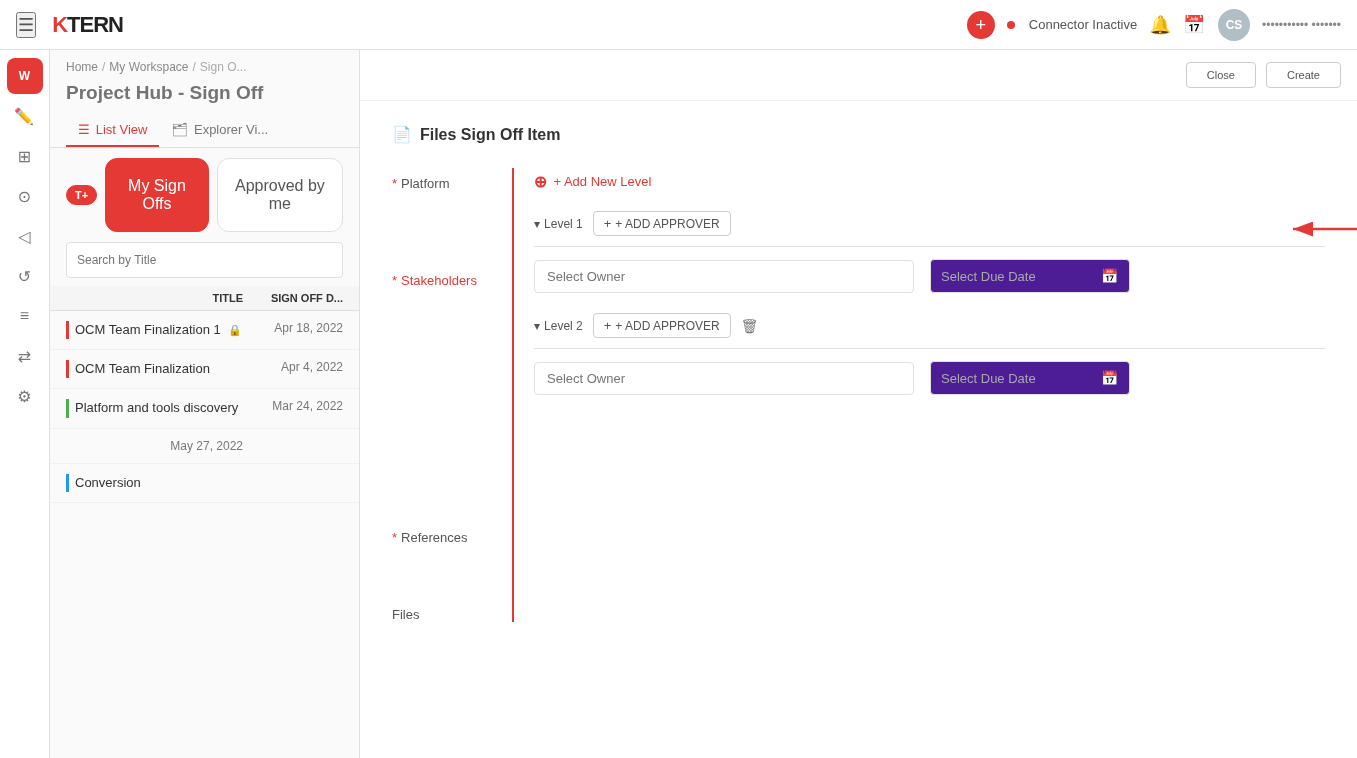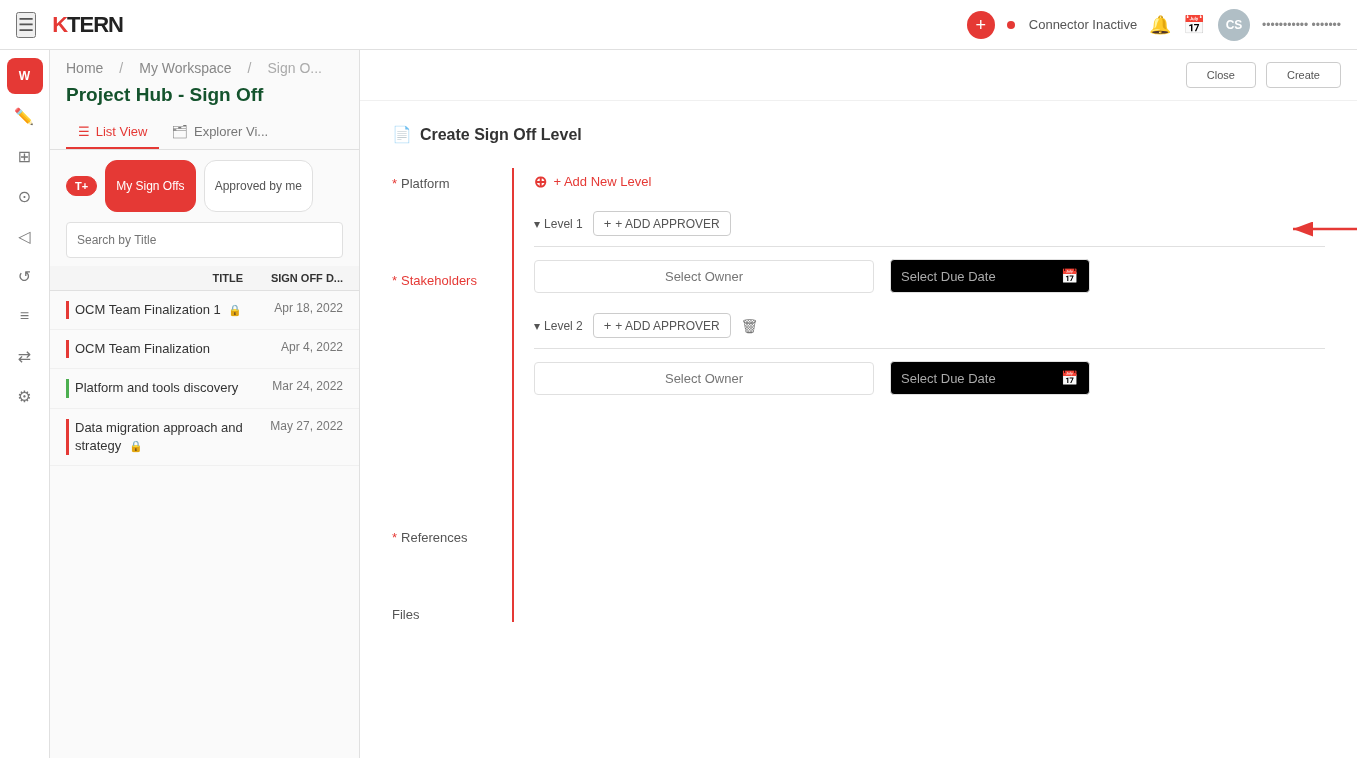--- a/index.html
+++ b/index.html
@@ -49,44 +49,44 @@
     }
     .sidebar-icon-btn.red-pill { background: #e53935; color: #fff; border-radius: 8px; }
 
     
     .main-panel {
       width: 310px; background: #fafafa; border-right: 1px solid #e0e0e0;
       display: flex; flex-direction: column; overflow: hidden;
     }
 
     .breadcrumb {
-      padding: 10px 16px 4px; font-size: 14px; color: #888;
-      display: flex; align-items: flex-end; gap: 16px;
+      padding: 10px 16px 4px; font-size: 12px; color: #888;
+      display: flex; align-items: flex-end; gap: 4px;
     }
     .breadcrumb a { color: #888; text-decoration: none; }
     .breadcrumb span { color: #aaa; }
 
     .page-title {
-      padding: 4px 16px 10px; font-size: 19px; font-weight: 700; color: #14532d;
+      padding: 4px 16px 10px; font-size: 19px; font-weight: 700; color: #737373;
     }
 
     .tabs {
       display: flex; border-bottom: 1px solid #e0e0e0; padding: 0 16px;
     }
     .tab {
       padding: 8px 12px; font-size: 13px; cursor: pointer; color: #777;
       border-bottom: 2px solid transparent; display: flex; align-items: center; gap: 6px;
     }
     .tab.active { color: #e53935; border-bottom-color: #e53935; font-weight: 500; }
 
     .filter-bar {
       display: flex; gap: 8px; padding: 10px 16px; align-items: center;
     }
     .filter-chip {
-      padding: 18px 10px; border-radius: 12px; font-size: 12px; cursor: pointer;
+      padding: 18px 10px; border-radius: 12px; font-size: 16px; cursor: pointer;
       border: 1px solid #e0e0e0; background: #fff; color: #555;
     }
     .filter-chip.orange { background: #e53935; color: #fff; border-color: #e53935; }
     .filter-chip.outline { background: #fff; color: #555; }
 
     .search-bar {
       padding: 0 16px 8px;
     }
     .search-input {
       width: 100%; padding: 10px 10px; border: 1px solid #e0e0e0; border-radius: 4px;
@@ -184,24 +184,24 @@
       display: flex; align-items: center;
     }
 
     .level-fields {
       display: flex; gap: 16px; align-items: center;
     }
     .select-owner-input, .select-date-input {
       border: 1px solid #e0e0e0; border-radius: 4px; padding: 8px 12px;
       font-size: 13px; color: #aaa; background: #fff; outline: none;
     }
-    .select-owner-input { width: 340px; text-align: center; }
+    .select-owner-input { width: 380px; }
     .date-wrapper {
       display: flex; align-items: center; border: 1px solid #e0e0e0;
-      border-radius: 4px; padding: 8px 10px; background: #000000; width: 200px;
+      border-radius: 4px; padding: 8px 10px; background: #4c1d95; width: 200px;
     }
     .date-text { font-size: 13px; color: #aaa; flex: 1; }
     .cal-icon { font-size: 14px; color: #888; }
 
     .level-row-wrapper { position: relative; }
   </style>
 </head>
 <body>
 
 <nav class="navbar">
@@ -291,39 +291,41 @@
         </div>
         <div class="item-date">Apr 4, 2022</div>
       </div>
       <div class="list-item">
         <div class="item-title left-border-green">
           <span>Platform and tools discovery</span>
         </div>
         <div class="item-date">Mar 24, 2022</div>
       </div>
       <div class="list-item">
-        <div class="item-title left-border-red">
-          <span>Data migration approach and strategy</span>
-          <span class="item-badge">🔒</span>
-        </div>
         <div class="item-date">May 27, 2022</div>
+      </div>
+      <div class="list-item">
+        <div class="item-title left-border-blue">
+          <span>Conversion</span>
+        </div>
+        <div class="item-date"></div>
       </div>
     </div>
   </div>
 
   <div class="right-panel">
     <div class="right-panel-header">
       <button class="btn-close">Close</button>
       <button class="btn-create">Create</button>
     </div>
 
     <div class="form-area">
       <div class="form-title">
         <span>📄</span>
-        <span>Create Sign Off Level</span>
+        <span>Files Sign Off Item</span>
       </div>
 
       <div class="form-body">
 
         <div class="form-left">
           <div class="form-field-label" style="padding-top: 8px;">
             <span class="required-star">*</span>
             <span>Platform</span>
           </div>
           <div class="form-field-label" style="margin-top: 70px;">

